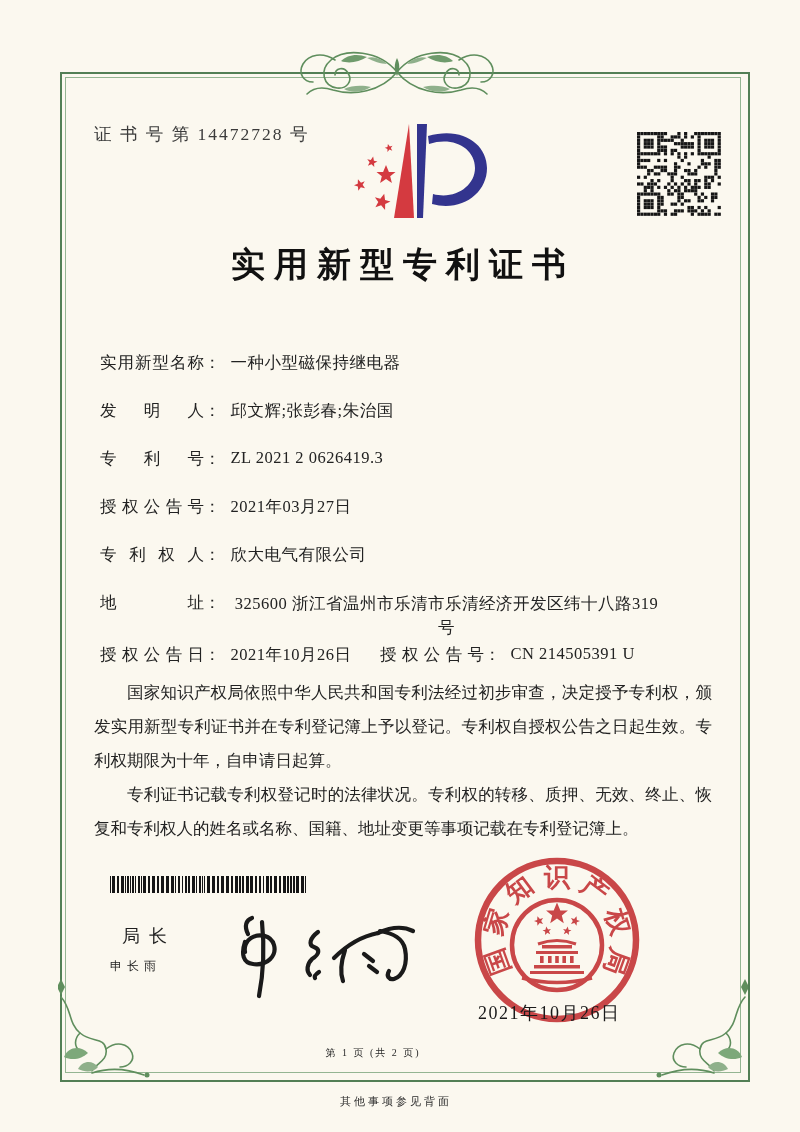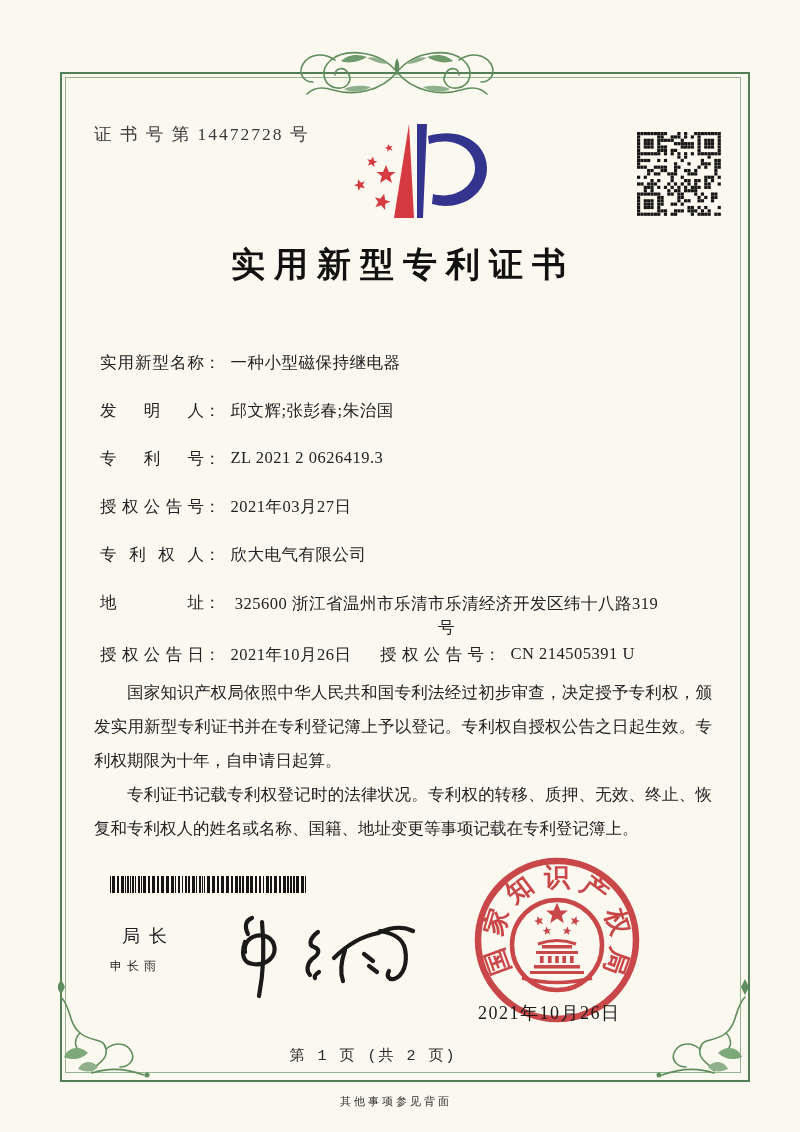--- a/index.html
+++ b/index.html
@@ -26,21 +26,21 @@
   .fvalue.wrap{white-space:normal;width:432px;line-height:24px;}
   .grp2{position:absolute;left:280px;top:0;white-space:nowrap;}
   .paras{left:94px;top:676px;width:618px;font-size:16.5px;line-height:34px;text-align:justify;color:#222;}
   .paras p{margin:0;text-indent:2em;}
   .barcode{left:110px;top:876px;}
   .official-title{left:110px;top:924px;font-family:"Liberation Sans","DejaVu Sans",sans-serif;font-size:18px;letter-spacing:9px;color:#1f1f1f;margin-left:12px;}
   .official-name{left:110px;top:958px;font-family:"Liberation Sans","DejaVu Sans",sans-serif;font-size:12px;letter-spacing:5px;color:#1f1f1f;}
   .signature{left:222px;top:882px;}
   .seal{left:462px;top:845px;opacity:0.92;}
   .seal-date{left:478px;top:1001px;font-size:18px;letter-spacing:1.5px;color:#1a1a1a;white-space:nowrap;}
-  .page-info{left:0;top:1046px;width:746px;text-align:center;font-size:15px;color:#2b2b2b;letter-spacing:2px;font-family:Liberation Mono, monospace;}
+  .page-info{left:0;top:1046px;width:746px;text-align:center;font-size:10px;color:#2b2b2b;letter-spacing:2px;}
   .back-note{left:0;top:1094px;width:792px;text-align:center;font-size:11px;color:#2b2b2b;letter-spacing:3px;}
   .flip{transform:scaleX(-1);}
 </style>
 </head>
 <body>
 
 <div class="abs frame-outer"></div>
 <div class="abs frame-inner"></div>
 
 <svg class="abs" style="left:283px;top:44px;" width="228" height="56" viewBox="0 0 228 56">

